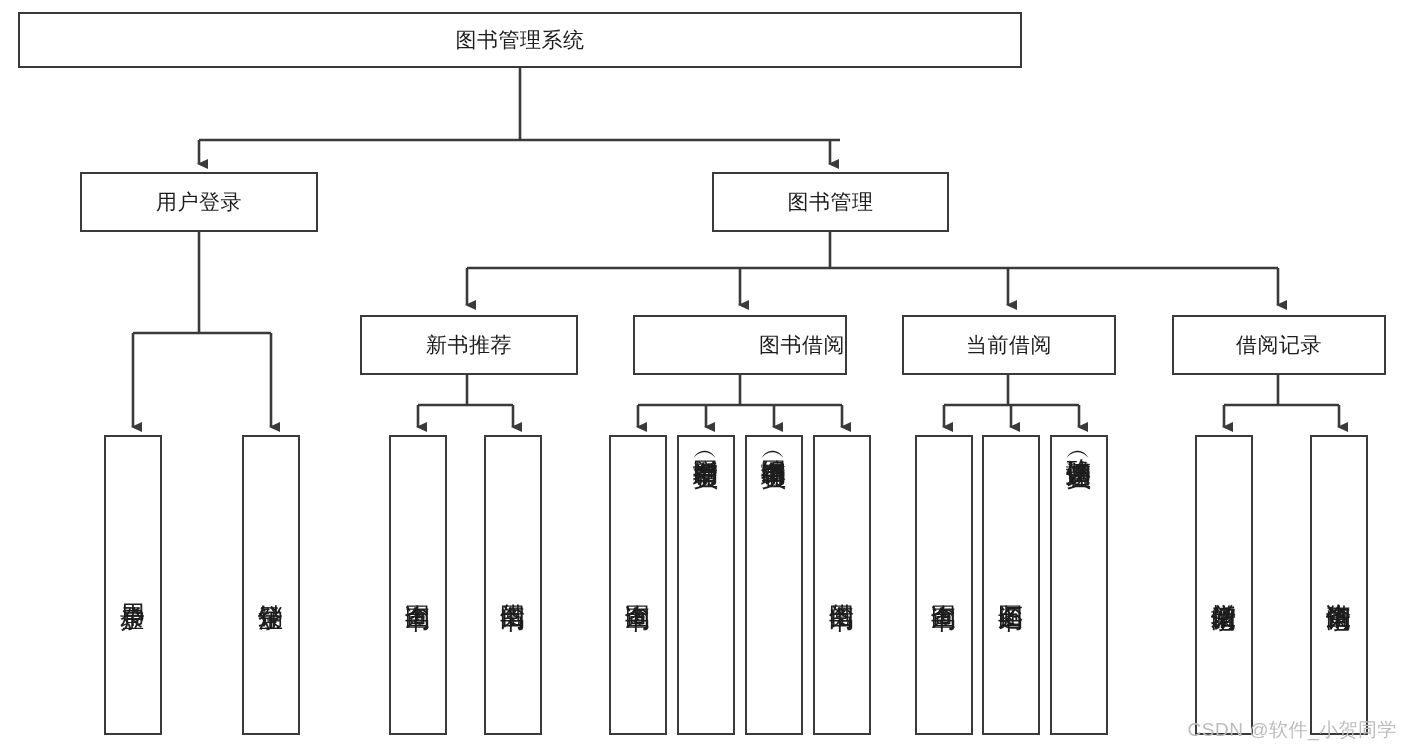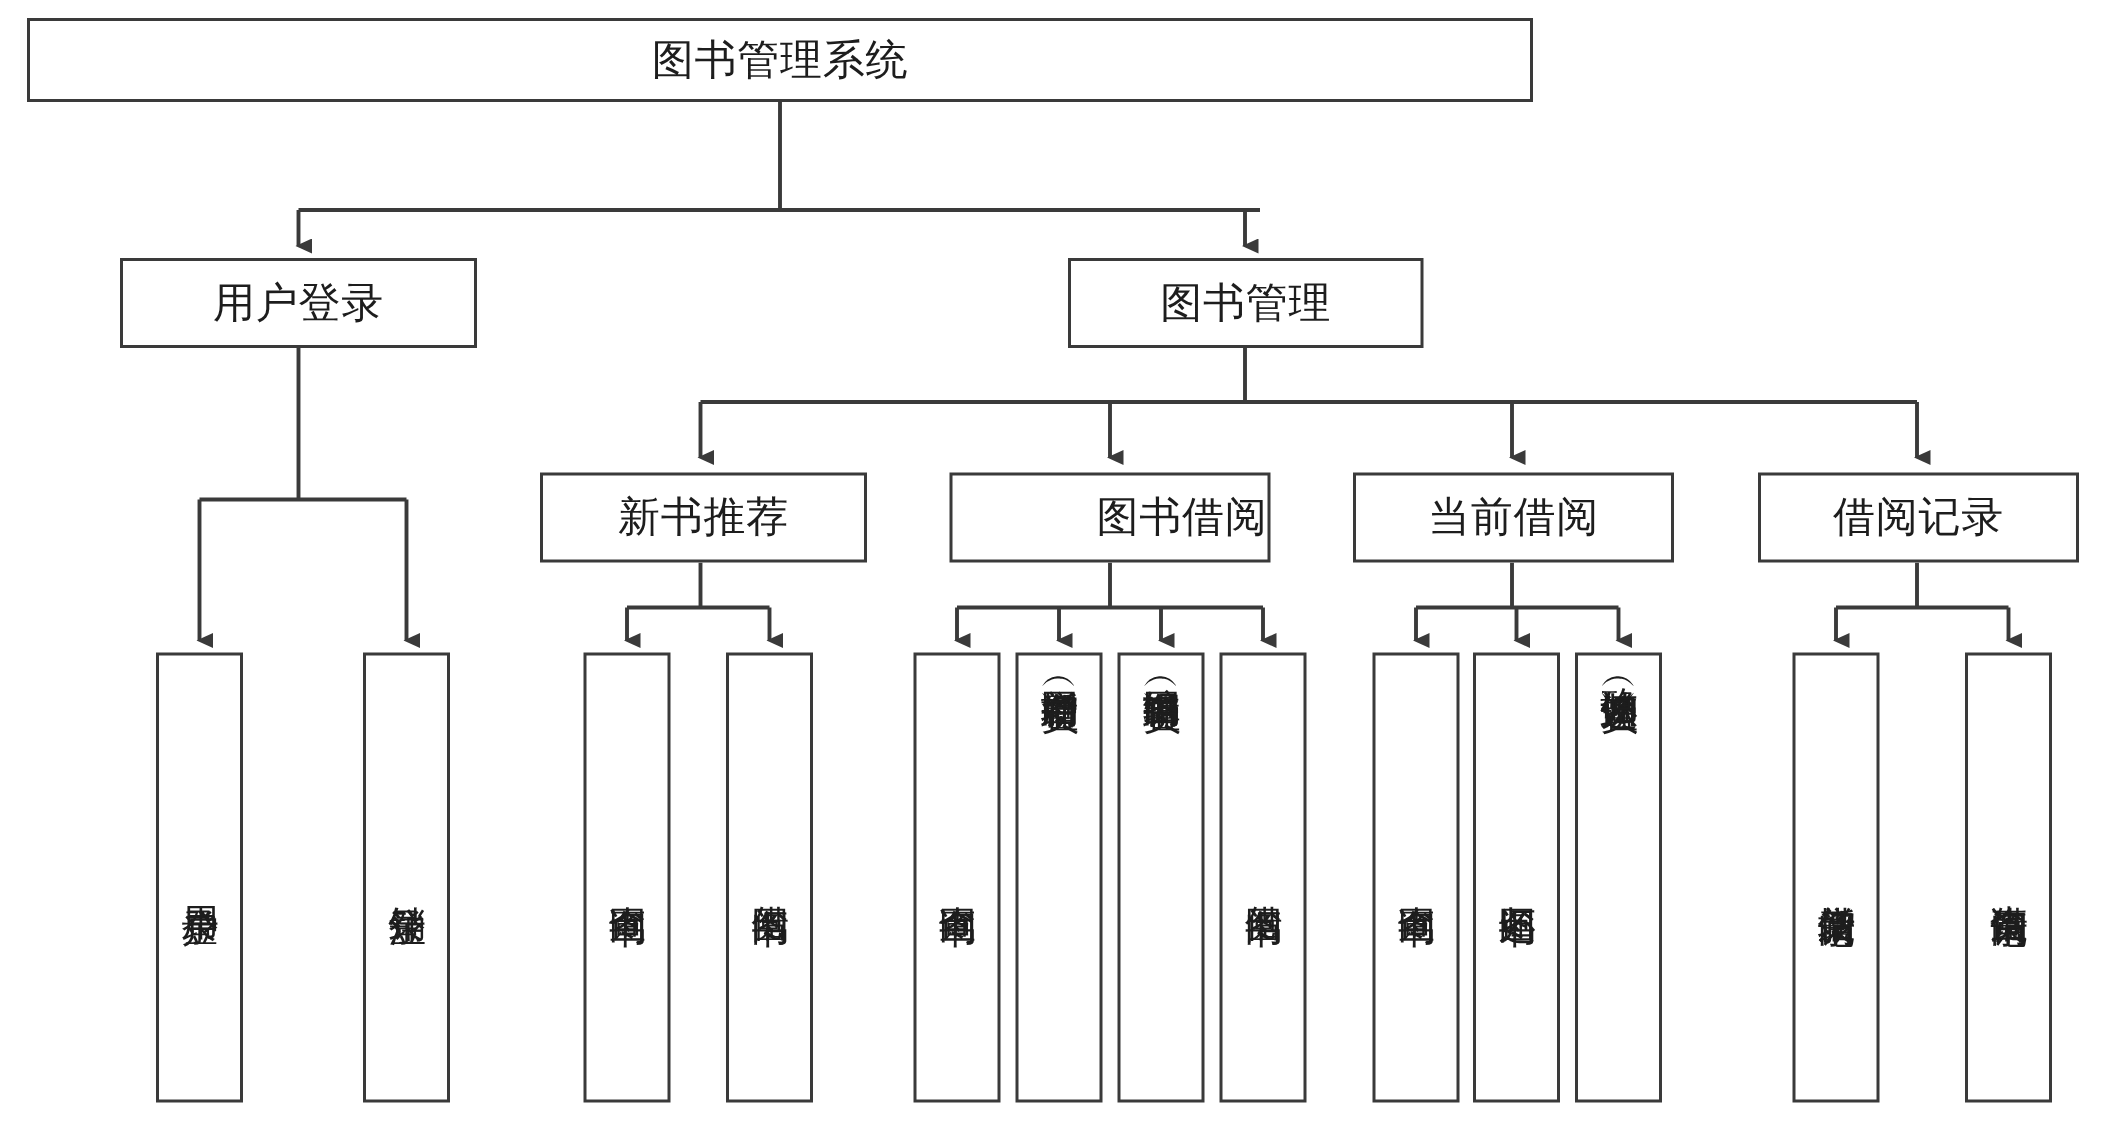--- a/index.html
+++ b/index.html
@@ -29,21 +29,21 @@
     box-sizing: border-box;
     background: #ffffff;
     border: 2.5px solid #3a3a3a;
     display: flex;
     align-items: center;
     justify-content: center;
     z-index: 2;
   }
   .node-label {
     color: #1d1d1d;
-    font-size: 28px;
+    font-size: 21px;
     line-height: 1.05;
     letter-spacing: 0.5px;
     white-space: nowrap;
     text-align: center;
   }
   .node.vert {
     align-items: flex-start;
     justify-content: center;
     padding-top: 2px;
   }
@@ -191,14 +191,15 @@
     <span class="node-label">确认归还（管理员）</span>
   </div>
 
   <div class="node vert center" style="left:1195px; top:435px; width:58px; height:300px;">
     <span class="node-label">新增借阅记录</span>
   </div>
   <div class="node vert center" style="left:1310px; top:435px; width:58px; height:300px;">
     <span class="node-label">查询借阅记录</span>
   </div>
 
+  <div class="watermark">CSDN @软件_小贺同学</div>
 
 </div>
 
 </body></html>

